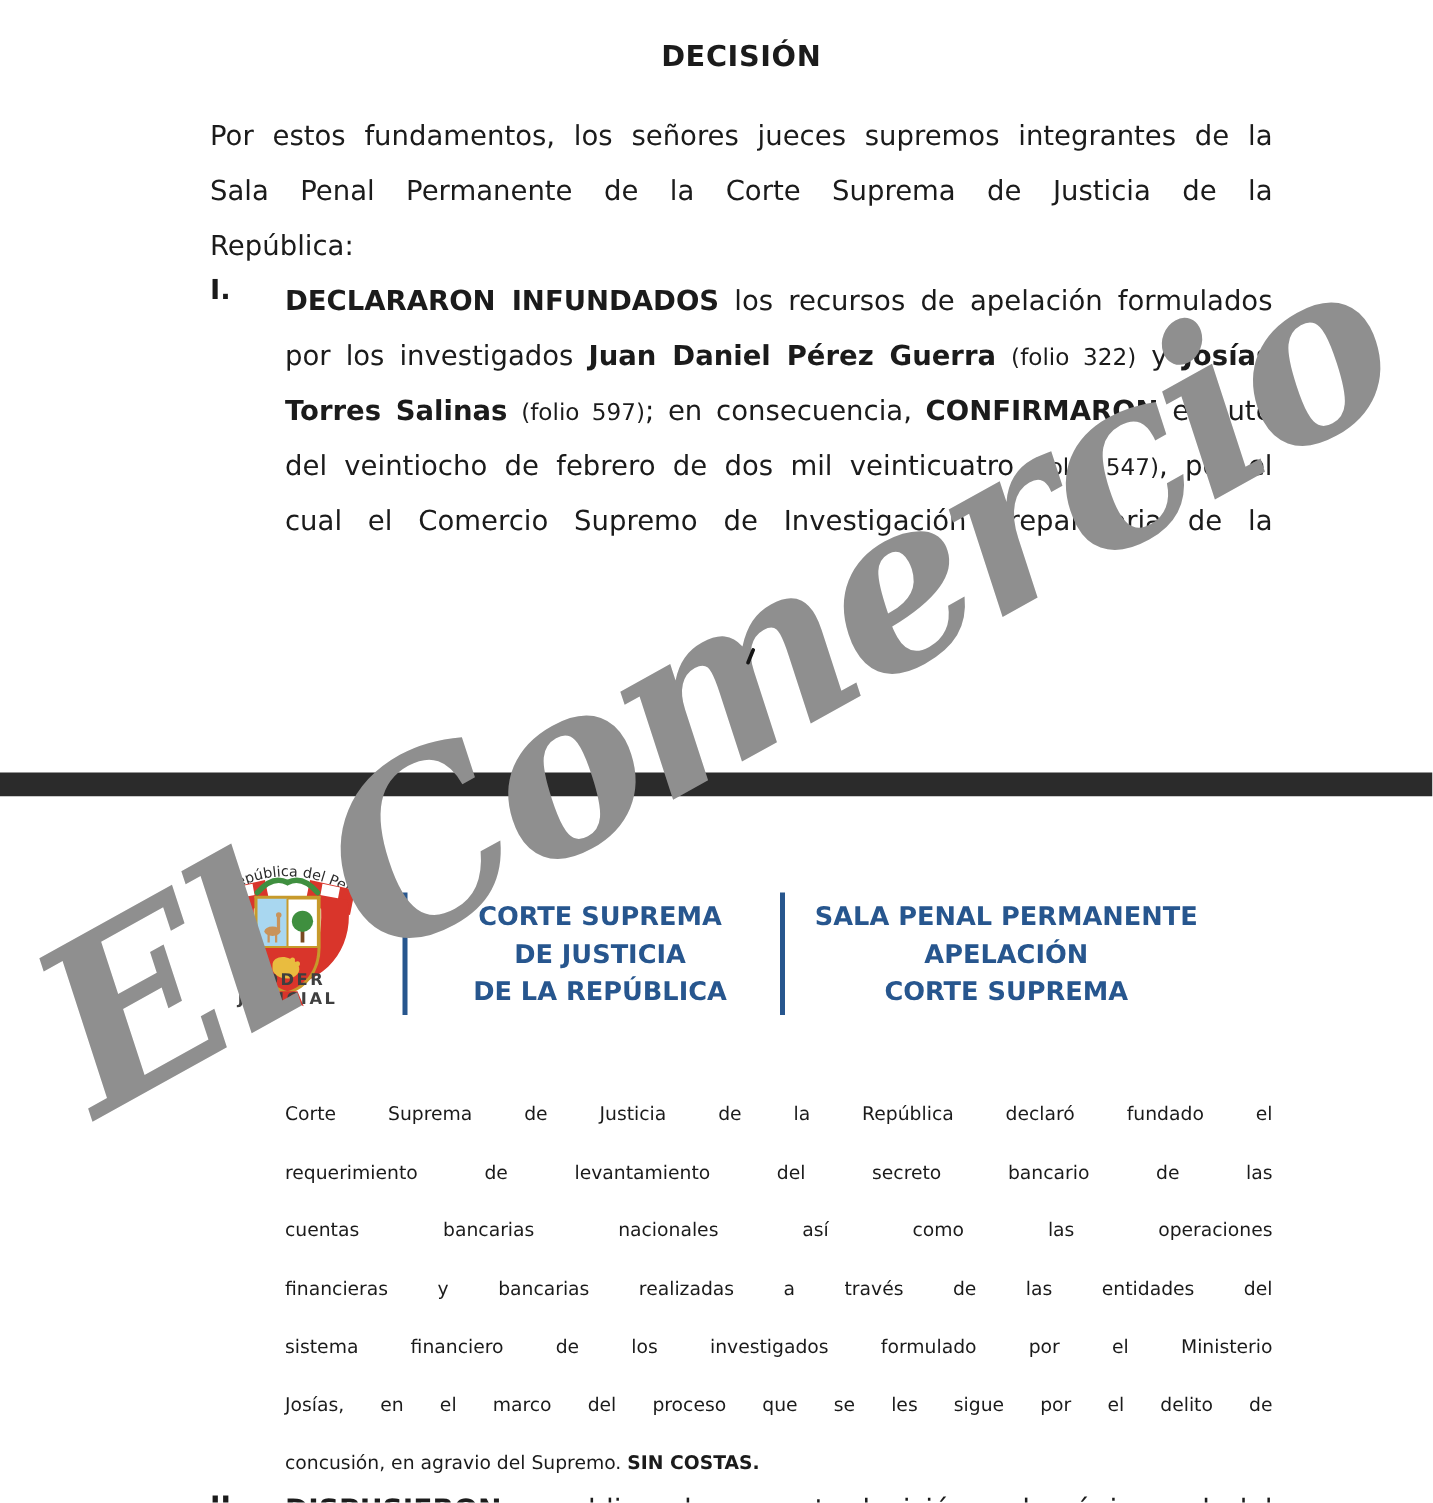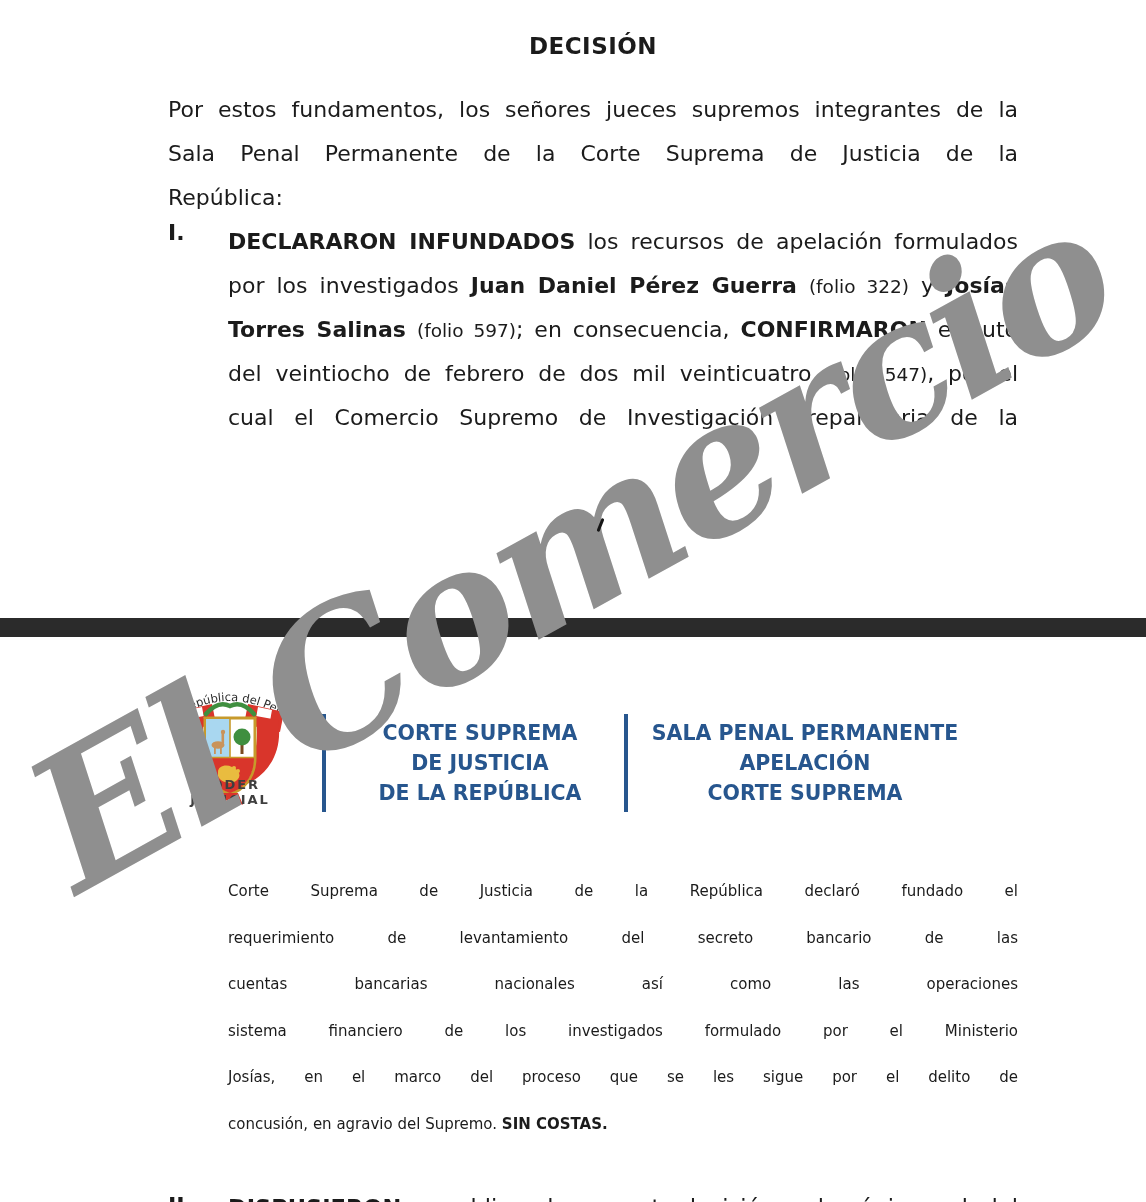--- a/index.html
+++ b/index.html
@@ -149,20 +149,21 @@
 <div class="abs hdr-block" id="hdr-right">
   <div class="hline">SALA PENAL PERMANENTE</div>
   <div class="hline">APELACIÓN</div>
   <div class="hline">CORTE SUPREMA</div>
 </div>
 
 <div class="abs" id="p2-body">
   <div class="line jline"><span class="sr">Corte Suprema de Justicia de la República declaró fundado el</span></div>
   <div class="line jline"><span class="sr">requerimiento de levantamiento del secreto bancario de las</span></div>
   <div class="line jline"><span class="sr">cuentas bancarias nacionales así como las operaciones</span></div>
+  <div class="line jline"><span class="sr">financieras y bancarias realizadas a través de las entidades del</span></div>
   <div class="line jline"><span class="sr">sistema financiero de los investigados formulado por el Ministerio</span></div>
   <div class="line jline"><span class="sr">Josías, en el marco del proceso que se les sigue por el delito de</span></div>
   <div class="line nline"><span class="sr">concusión, en agravio del Supremo. </span><span class="sb">SIN COSTAS.</span></div>
 </div>
 
 <div class="abs" id="p2-item2">
   <span class="marker">II.</span>
   <div class="item-content">
     <div class="line jline"><span class="sb">DISPUSIERON</span><span class="sr"> se publique la presente decisión en la página web del Poder</span></div>
   </div>

